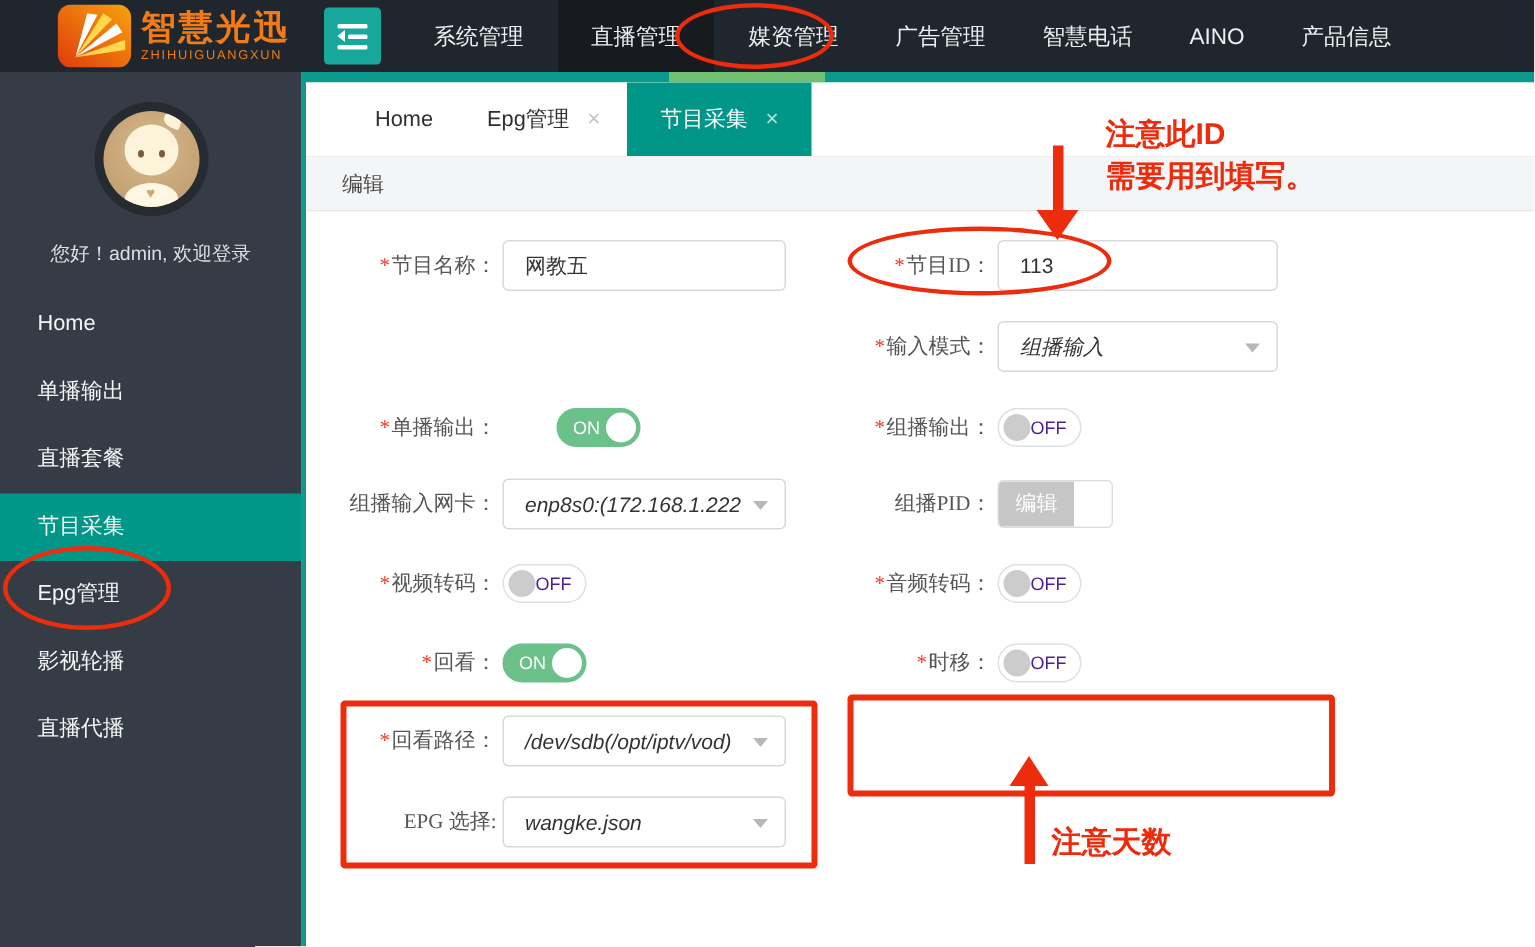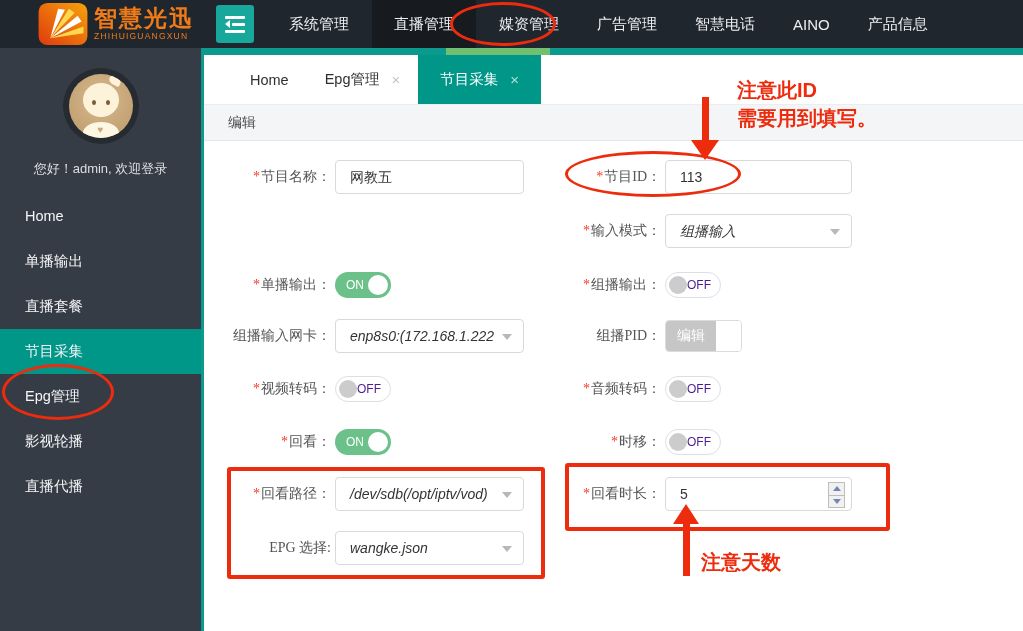--- a/index.html
+++ b/index.html
@@ -192,21 +192,21 @@
     <div class="field field-r" style="top:19px;">
       <div class="flabel"><span class="req">*</span><span>节目ID：</span></div>
       <div class="fctrl tbox">113</div>
     </div>
 
     <div class="field field-r" style="top:73px;">
       <div class="flabel"><span class="req">*</span><span>输入模式：</span></div>
       <div class="fctrl tbox select">组播输入</div>
     </div>
 
-    <div class="field field-l" style="top:127px;">
+    <div class="field field-l" style="top:127px;gap:36px;">
       <div class="flabel"><span class="req">*</span><span>单播输出：</span></div>
       <div class="fctrl toggle on">
         <span class="tg-text">ON</span>
         <span class="knob"></span>
       </div>
     </div>
     <div class="field field-r" style="top:127px;">
       <div class="flabel"><span class="req">*</span><span>组播输出：</span></div>
       <div class="fctrl toggle off">
         <span class="tg-text">OFF</span>
@@ -253,34 +253,20 @@
       <div class="fctrl toggle off">
         <span class="tg-text">OFF</span>
         <span class="knob"></span>
       </div>
     </div>
 
     <div class="field field-l" style="top:336px;">
       <div class="flabel"><span class="req">*</span><span>回看路径：</span></div>
       <div class="fctrl tbox select">/dev/sdb(/opt/iptv/vod)</div>
     </div>
-    <div class="field field-r" style="top:336px;">
-      <div class="flabel"><span class="req">*</span><span>回看时长：</span></div>
-      <div class="fctrl tbox numbox">
-        <span>5</span>
-        <span class="spinner">
-          <span class="spin-btn up">
-              <span class="tri-up"></span>
-            </span>
-          <span class="spin-btn">
-              <span class="tri-down"></span>
-            </span>
-        </span>
-      </div>
-    </div>
 
     <div class="field field-l" style="top:390px;">
       <div class="flabel"><span class="req"></span><span>EPG 选择:</span></div>
       <div class="fctrl tbox select">wangke.json</div>
     </div>
   </div>
 
   <div class="anno ellipse" style="left:450px; top:2px; width:106px; height:44px;"></div>
   <div class="anno ellipse" style="left:2px; top:364px; width:112px; height:56px;"></div>
   <div class="anno ellipse" style="left:565px; top:151px; width:176px; height:46px;"></div>

